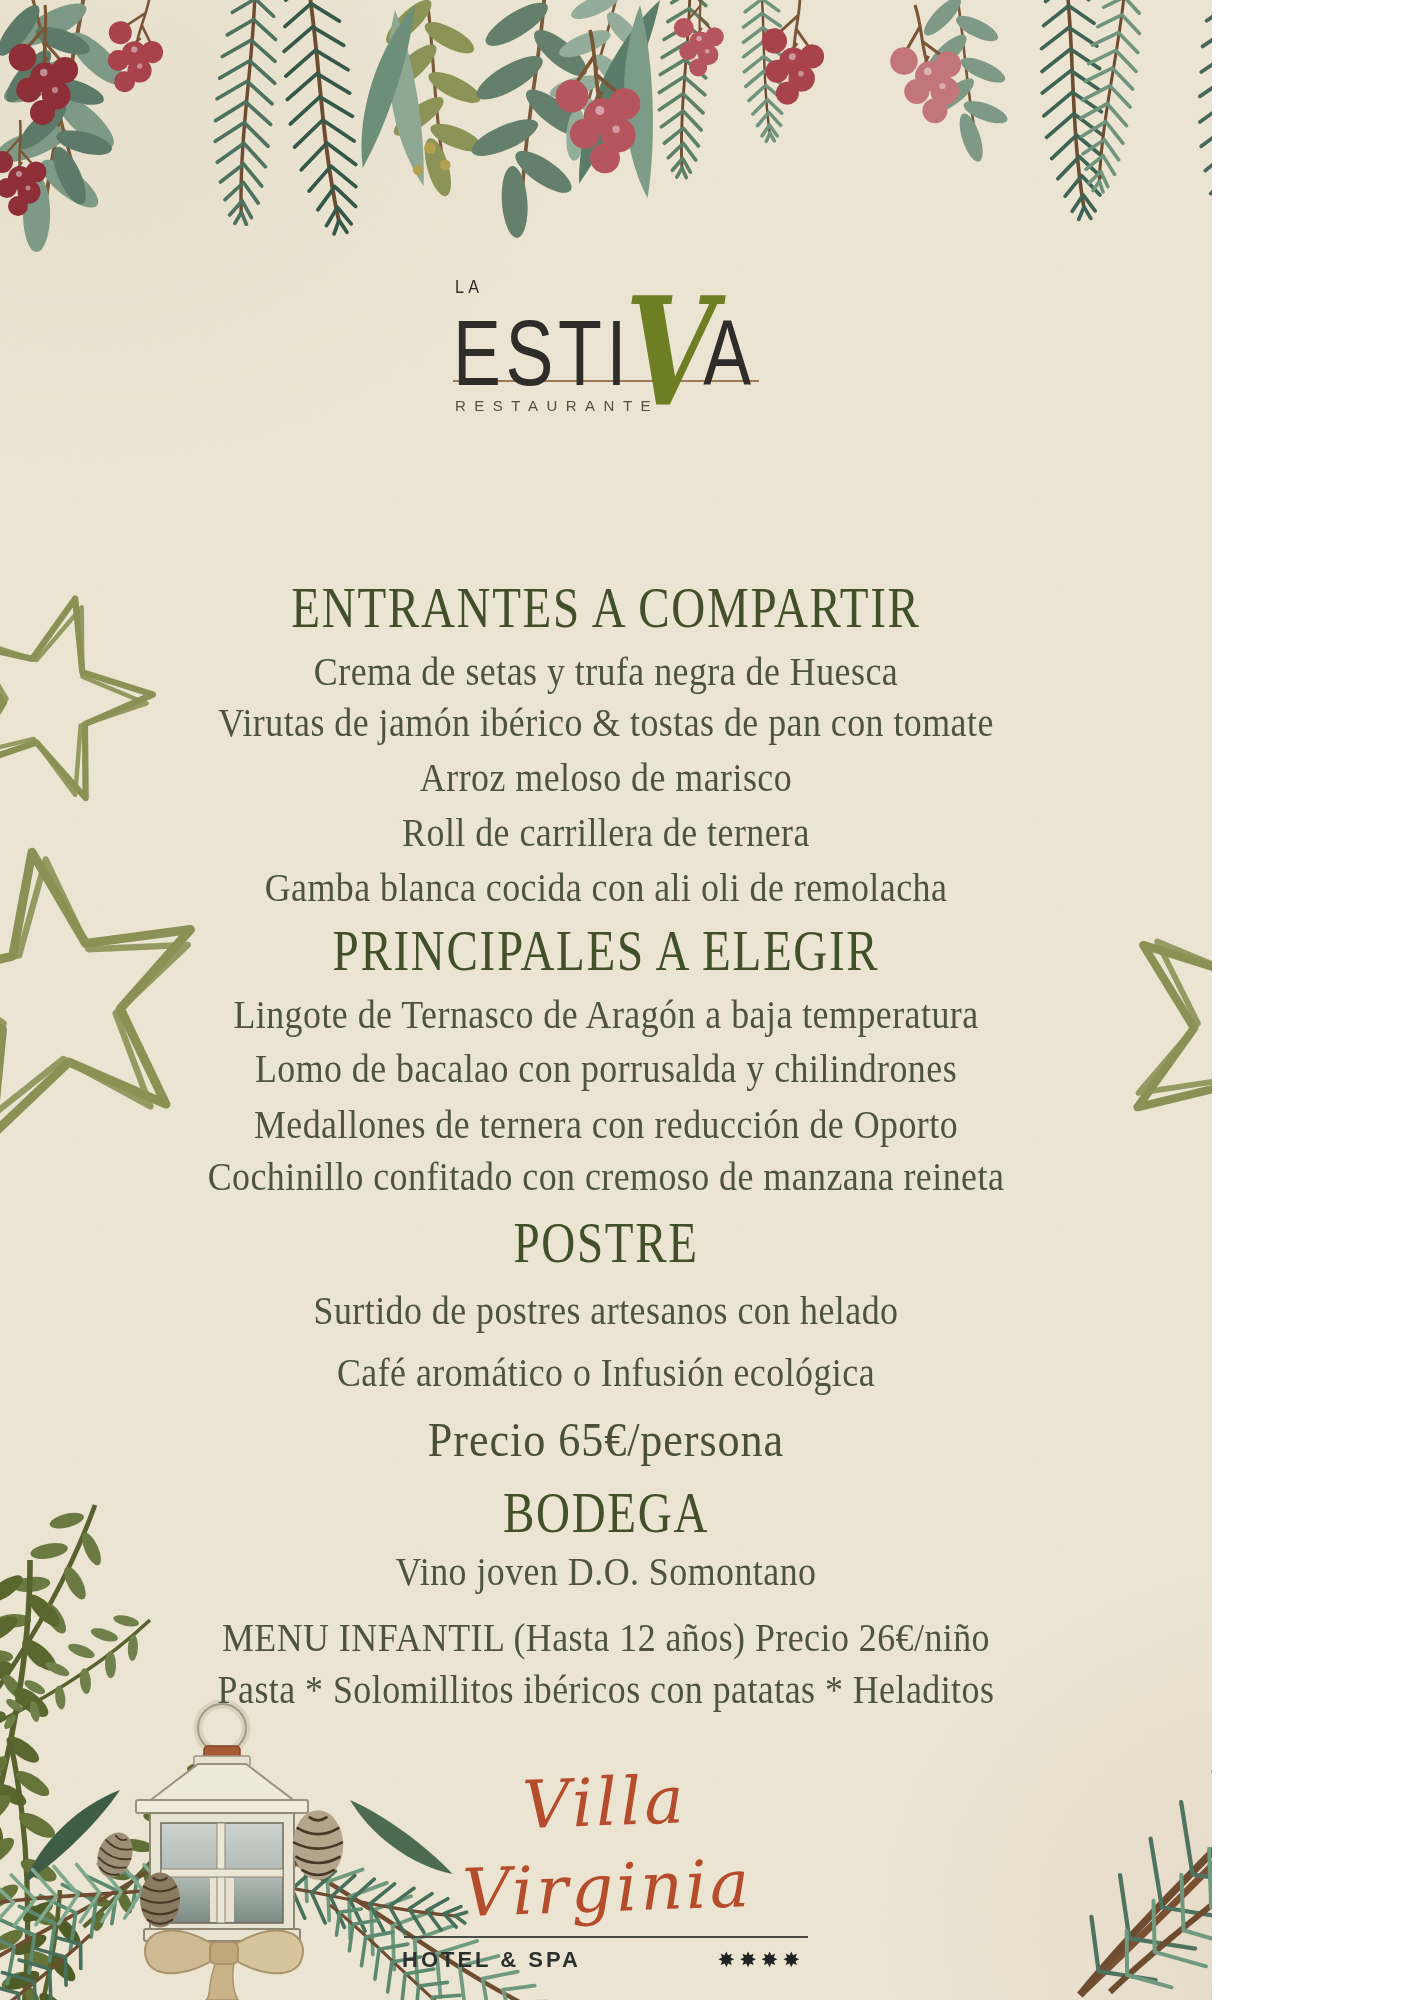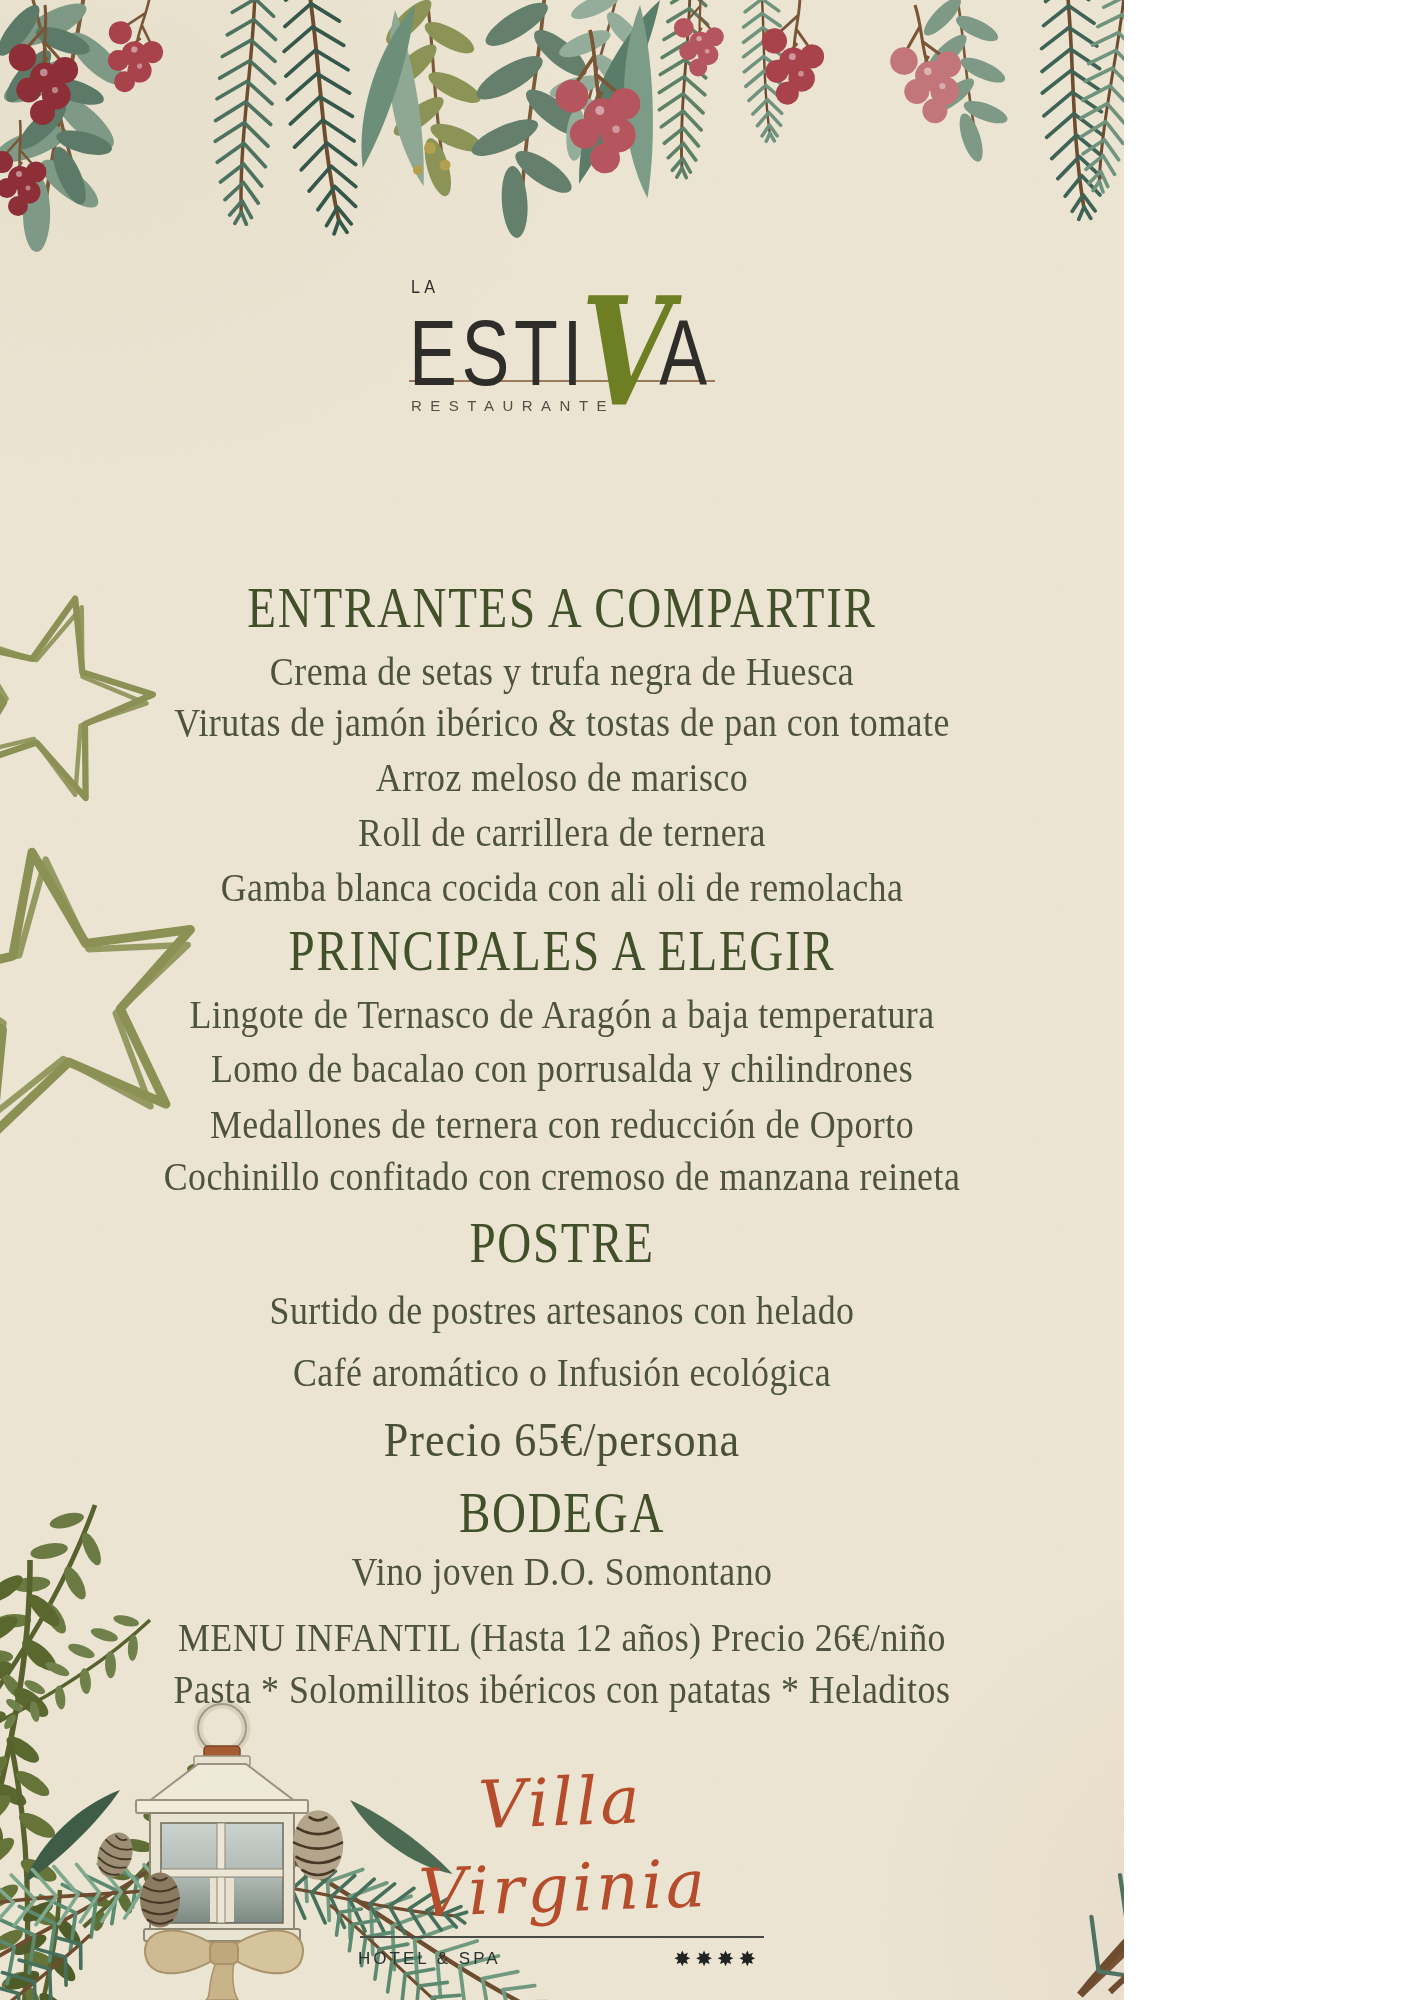--- a/index.html
+++ b/index.html
@@ -1,17 +1,17 @@
 <!DOCTYPE html>
 <html><head>
 <meta charset="utf-8">
 <style>
   html,body{margin:0;padding:0;}
   .page{
-    position:relative;width:1124px;height:2000px;overflow:hidden;
+    position:relative;width:1212px;height:2000px;overflow:hidden;
     background:
       radial-gradient(620px 520px at 1310px 1920px, rgba(205,160,140,.16), rgba(205,160,140,0) 70%),
       radial-gradient(700px 500px at 80px 120px, rgba(190,190,160,.12), rgba(190,190,160,0) 70%),
       #ece5d3;
     font-family:"Liberation Serif",serif;
   }
   .texture,.deco{position:absolute;top:0;left:0;pointer-events:none;}
   .texture{opacity:.45;}
   
   .l{position:absolute;left:0;right:0;text-align:center;white-space:nowrap;}
@@ -44,21 +44,21 @@
   .logo-a{font-family:"Liberation Sans",sans-serif;font-size:92px;line-height:.78;color:#2e2d29;}
   .logo-rule{height:2px;background:#9b7a5c;width:306px;margin-top:12px;}
   .logo-sub{font-family:Liberation Sans, sans-serif;font-size:15px;letter-spacing:8.5px;
     color:#534f46;margin-top:15px;margin-left:2px;}
   
   .hotel{position:absolute;top:1760px;left:50%;margin-left:-210px;width:420px;text-align:center;}
   .hotel-name{font-family:"DejaVu Serif",serif;font-style:italic;font-weight:400;
     font-size:66px;line-height:86px;color:#b54c2b;letter-spacing:3px;transform:rotate(-2deg);}
   .hotel-rule{height:2px;background:#4a4a44;width:404px;margin:4px auto 9px;}
   .hotel-row{display:flex;justify-content:space-between;align-items:center;padding:0 12px 0 6px;}
-  .hotel-sub{font-family:"Liberation Sans",sans-serif;font-weight:400;font-size:17px;
+  .hotel-sub{font-family:"Liberation Sans",sans-serif;font-weight:700;font-size:22px;
     letter-spacing:3px;color:#2c302e;}
   .hotel-stars{font-family:"DejaVu Sans",sans-serif;font-size:21px;letter-spacing:4px;color:#1f2422;}
 </style>
 </head>
 <body>
 
 <div class="page">
 
   <svg class="texture" width="1414" height="2000">
     <filter id="paper">

